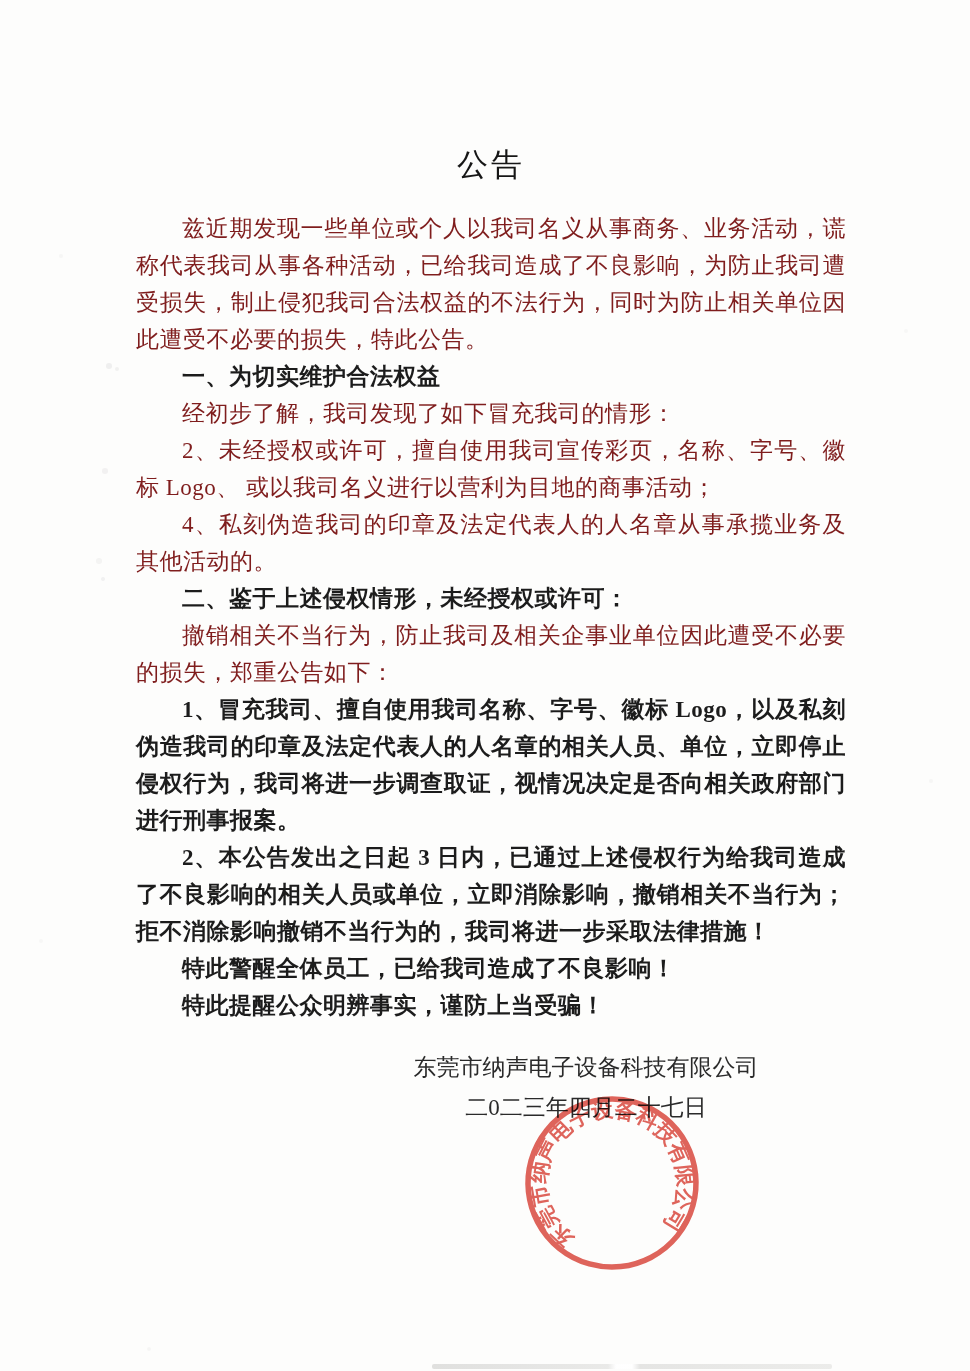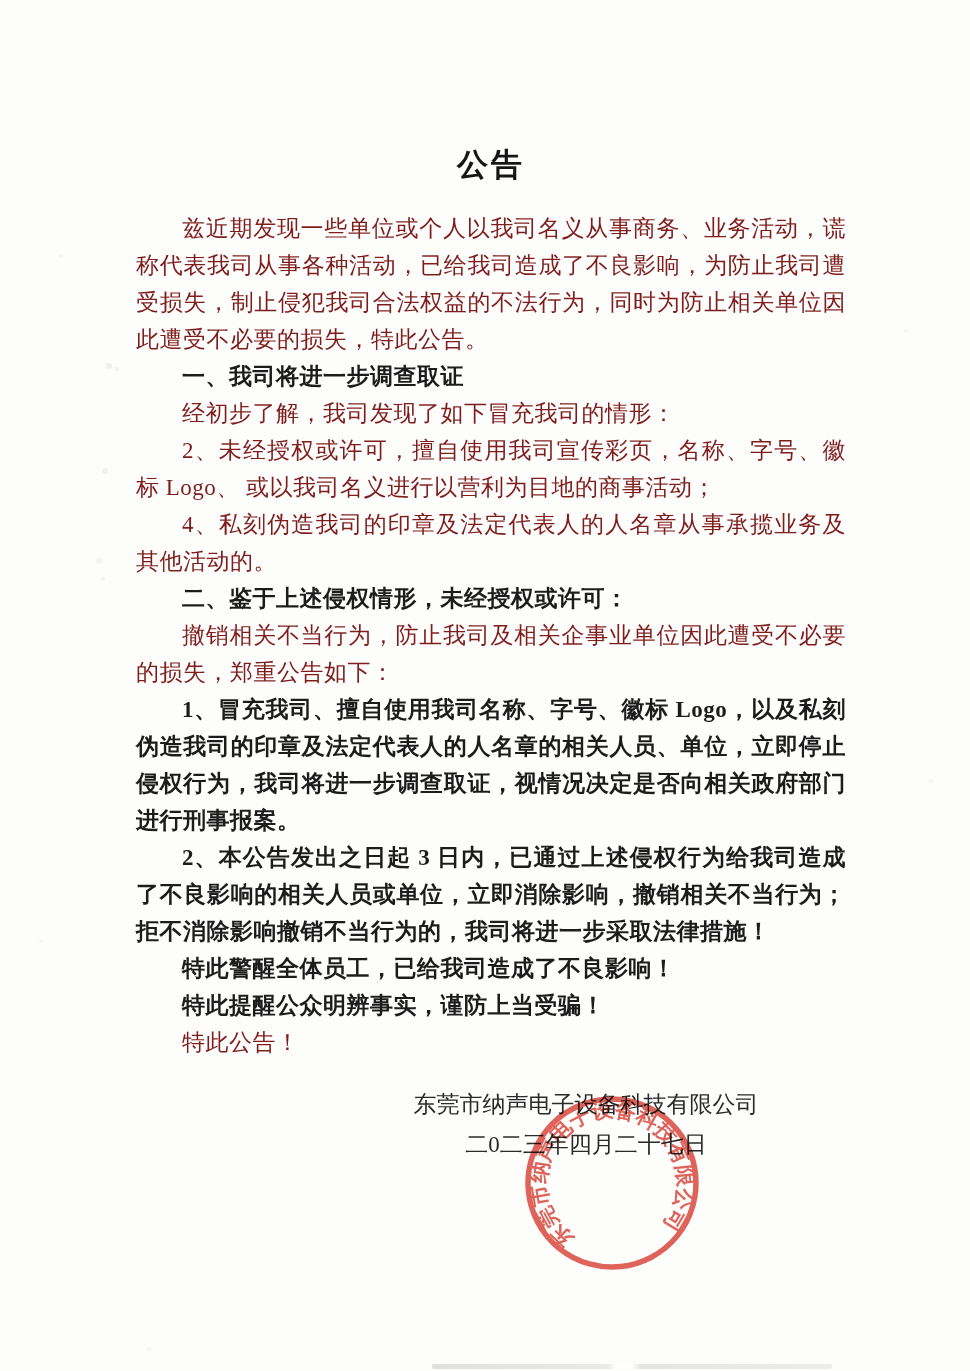--- a/index.html
+++ b/index.html
@@ -15,21 +15,21 @@
     position: relative;
     width: 970px;
     height: 1371px;
     background: #fdfdfc;
     color: #2a2a2a;
     padding: 144px 124px 0 136px;
   }
   .title {
     text-align: center;
     font-size: 31px;
-    font-weight: 700;
+    font-weight: 400;
     letter-spacing: 3px;
     color: #161616;
     line-height: 42px;
     margin-bottom: 24px;
   }
   .para {
     font-size: 23px;
     line-height: 37px;
     text-align: justify;
     text-indent: 2em;
@@ -100,31 +100,30 @@
   }
 </style>
 </head>
 <body>
 
 <div class="page">
 
   <h1 class="title">公告</h1>
 
   <p class="para">兹近期发现一些单位或个人以我司名义从事商务、业务活动，谎称代表我司从事各种活动，已给我司造成了不良影响，为防止我司遭受损失，制止侵犯我司合法权益的不法行为，同时为防止相关单位因此遭受不必要的损失，特此公告。</p>
-  <p class="para bold">一、我司将进一步调查取证</p>
+  <p class="para bold">一、为切实维护合法权益</p>
   <p class="para">经初步了解，我司发现了如下冒充我司的情形：</p>
   <p class="para">2、未经授权或许可，擅自使用我司宣传彩页，名称、字号、徽标 Logo、 或以我司名义进行以营利为目地的商事活动；</p>
   <p class="para">4、私刻伪造我司的印章及法定代表人的人名章从事承揽业务及其他活动的。</p>
   <p class="para bold">二、鉴于上述侵权情形，未经授权或许可：</p>
   <p class="para">撤销相关不当行为，防止我司及相关企事业单位因此遭受不必要的损失，郑重公告如下：</p>
   <p class="para bold">1、冒充我司、擅自使用我司名称、字号、徽标 Logo，以及私刻伪造我司的印章及法定代表人的人名章的相关人员、单位，立即停止侵权行为，我司将进一步调查取证，视情况决定是否向相关政府部门进行刑事报案。</p>
   <p class="para bold">2、本公告发出之日起 3 日内，已通过上述侵权行为给我司造成了不良影响的相关人员或单位，立即消除影响，撤销相关不当行为；拒不消除影响撤销不当行为的，我司将进一步采取法律措施！</p>
   <p class="para bold">特此警醒全体员工，已给我司造成了不良影响！</p>
   <p class="para bold">特此提醒公众明辨事实，谨防上当受骗！</p>
-  <p class="para">特此公告！</p>
 
   <div class="signature">
     <div>东莞市纳声电子设备科技有限公司</div>
     <div>二0二三年四月二十七日</div>
   </div>
 
   <svg class="seal" viewBox="-92 -92 184 184" xmlns="http://www.w3.org/2000/svg">
     <circle cx="0" cy="0" r="84" fill="none" stroke-width="5.5" stroke="#dc4f45"></circle>
     <path id="sealArc" d="M -42.4 50.6 A 66 66 0 1 1 42.4 50.6" fill="none"></path>
     <text font-size="21.5" font-weight="600" fill="#dc4f45">

